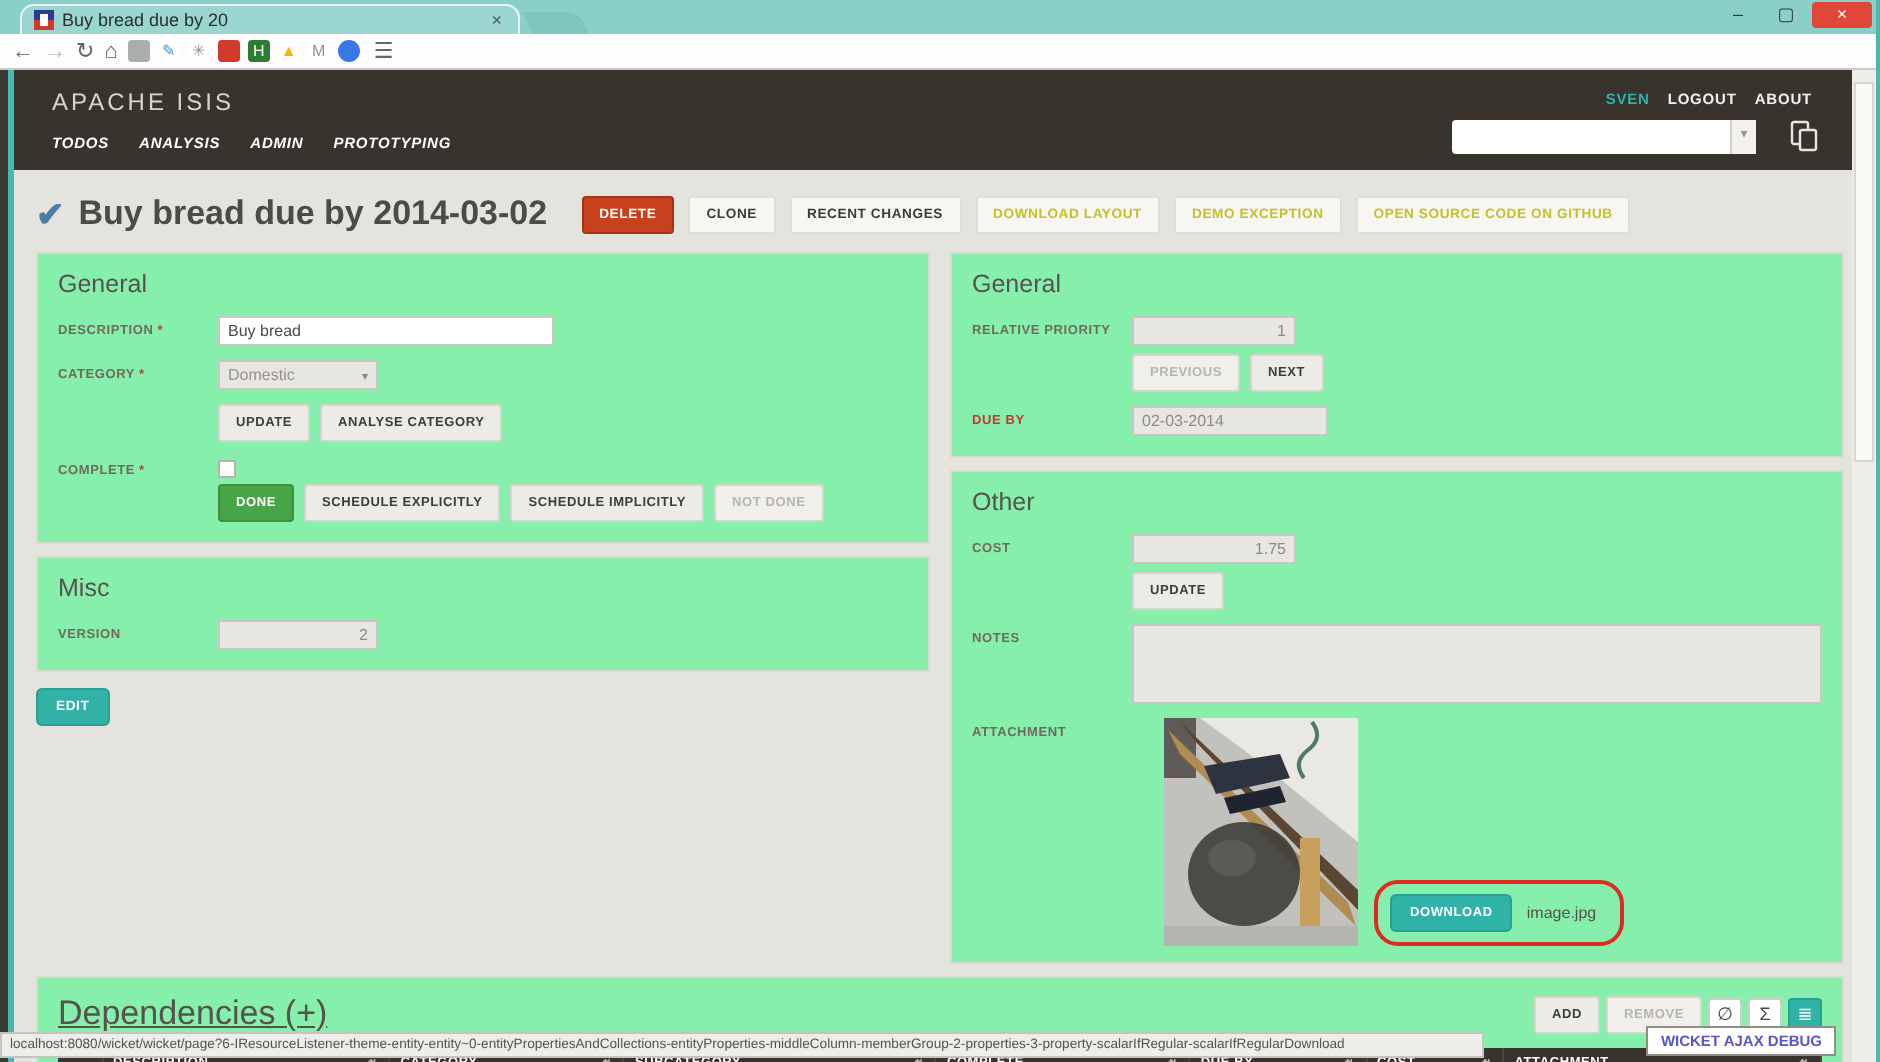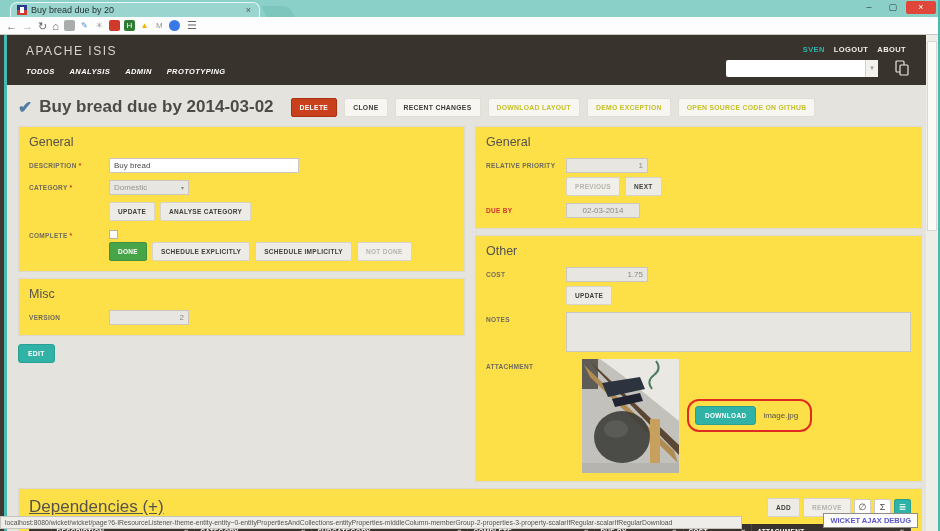--- a/index.html
+++ b/index.html
@@ -52,42 +52,42 @@
   .content { padding:0 18px; position:relative; }
   .entity-title-row { display:flex; align-items:center; gap:7px; margin-top:9px; height:26px; }
   .check-ic { font-size:17px; color:#4e7da3; font-weight:bold; }
   .entity-title { font-size:17px; color:#4b4b48; font-weight:bold; margin-right:10px; white-space:nowrap; }
   .abtn { font-size:6.8px; font-weight:bold; letter-spacing:.3px; padding:5px 8px; border-radius:2px; border:1px solid #e0ded7; background:#f7f6f3; color:#3d3b36; white-space:nowrap; }
   .abtn.danger { background:#c8401c; border-color:#a83314; color:#fff; }
   .abtn.proto { color:#c5c125; }
 
   .columns { display:flex; gap:10px; align-items:flex-start; }
   .col { flex:1; }
-  .panel { background:#fde047; border:1px solid #dbd9d2; padding:8px 10px; margin-top:6px; }
+  .panel { background:#86efac; border:1px solid #dbd9d2; padding:8px 10px; margin-top:6px; }
   .panel-title { font-size:12.5px; color:#56524c; margin-bottom:9px; font-weight:normal; }
 
   .frow { display:flex; margin-bottom:7px; }
   .flabel { width:80px; flex:0 0 80px; font-size:6.5px; font-weight:bold; color:#6f6a60; letter-spacing:.3px; padding-top:4px; }
   .flabel .req { color:#c23b2e; margin-left:2px; }
   .flabel.duey { color:#cc3430; }
   .fval { display:flex; align-items:flex-start; gap:5px; flex-wrap:wrap; }
   .tinput { height:15px; border:1px solid #c9c7c0; font-size:8px; padding:0 4px; color:#4a4a48; background:#fff; font-family:"Liberation Sans",sans-serif; }
   .tinput.dis { background:#e8e6e0; color:#8d8a82; }
   .tinput.num { text-align:right; }
   .sel { height:15px; width:80px; border:1px solid #c9c7c0; background:#e8e6e0; color:#97948c; font-size:8px; display:flex; align-items:center; padding-left:4px; }
   .sel .arr { margin-left:auto; font-size:6px; color:#8a8880; padding-right:4px; }
   .btnrow { margin-left:80px; display:flex; gap:5px; margin-bottom:7px; }
   .sbtn { font-size:6.5px; font-weight:bold; letter-spacing:.3px; padding:5px 8px; border-radius:2px; border:1px solid #d6d4cd; background:#edebe6; color:#3f3d38; white-space:nowrap; }
   .sbtn.green { background:#47a447; border-color:#3e8f3e; color:#fff; }
   .sbtn.dis { color:#b7b5ae; background:#f1efe9; }
   .checkbox { width:9px; height:9px; border:1px solid #b5b3ac; background:#fdfdfb; margin-top:2px; }
   .notes-area { width:345px; height:40px; border:1px solid #c9c7c0; background:#e8e6e0; resize:none; }
   .edit-btn { margin-top:8px; display:inline-block; background:#31b2a6; color:#fff; font-size:6.8px; font-weight:bold; letter-spacing:.3px; padding:5px 9px; border-radius:3px; border:1px solid #2aa095; }
 
-  .attach-wrap { display:flex; align-items:center; gap:8px;padding-left:16px; }
+  .attach-wrap { display:flex; align-items:flex-end; gap:8px;padding-left:16px; }
   .attach-annot { border:2px solid #e02b20; border-radius:12px; padding:5px 12px 5px 6px; display:flex; align-items:center; gap:7px; margin-top:-2px; }
   .dl-btn { background:#31b2a6; color:#fff; font-size:6.5px; font-weight:bold; letter-spacing:.3px; padding:5px 9px; border-radius:3px; border:1px solid #2aa095; }
   .fname { font-size:8px; color:#55524c; }
 
   
   .coll-head { display:flex; align-items:center; }
   .coll-title { font-size:17px; color:#56524c; font-weight:normal;text-decoration:underline; }
   .coll-ctrls { margin-left:auto; display:flex; gap:3px; align-items:center; }
   .icbtn { width:17px; height:16px; border:1px solid #cfcdc6; background:#fff; color:#4a473f; font-size:9px; line-height:14px; text-align:center; border-radius:2px; }
   .icbtn.active { background:#2fb3a7; border-color:#2aa095; color:#fff; }
@@ -186,21 +186,21 @@
 
   <div class="columns">
 
     <div class="col">
       <div class="panel">
         <div class="panel-title">General</div>
 
         <div class="frow">
           <span class="flabel"><span>DESCRIPTION</span><span class="req">*</span></span>
           <span class="fval">
-              <input class="tinput" style="width: 190px;" value="Buy bread">
+              <input class="tinput" style="width: 168px;" value="Buy bread">
             </span>
         </div>
 
         <div class="frow">
           <span class="flabel"><span>CATEGORY</span><span class="req">*</span></span>
           <span class="fval">
               <span class="sel">
                 <span>Domestic</span>
                 <span class="arr">▾</span>
               </span>
@@ -253,21 +253,21 @@
         </div>
 
         <div class="btnrow">
           <button class="sbtn dis">PREVIOUS</button>
           <button class="sbtn">NEXT</button>
         </div>
 
         <div class="frow" style="margin-bottom:2px">
           <span class="flabel duey">DUE BY</span>
           <span class="fval">
-              <input class="tinput dis" style="width: 74px; text-align: center;" value="02-03-2014">
+              <input class="tinput dis" style="width: 98px;" value="02-03-2014">
             </span>
         </div>
       </div>
 
       <div class="panel">
         <div class="panel-title">Other</div>
 
         <div class="frow" style="margin-bottom:4px">
           <span class="flabel">COST</span>
           <span class="fval">

